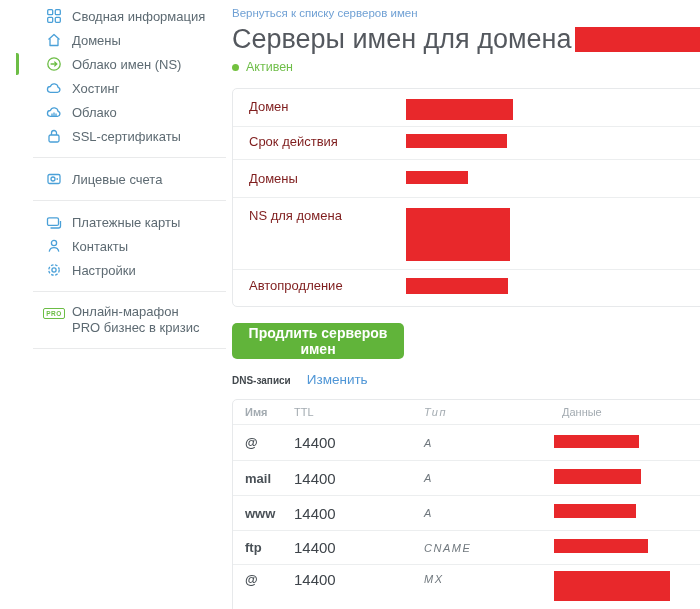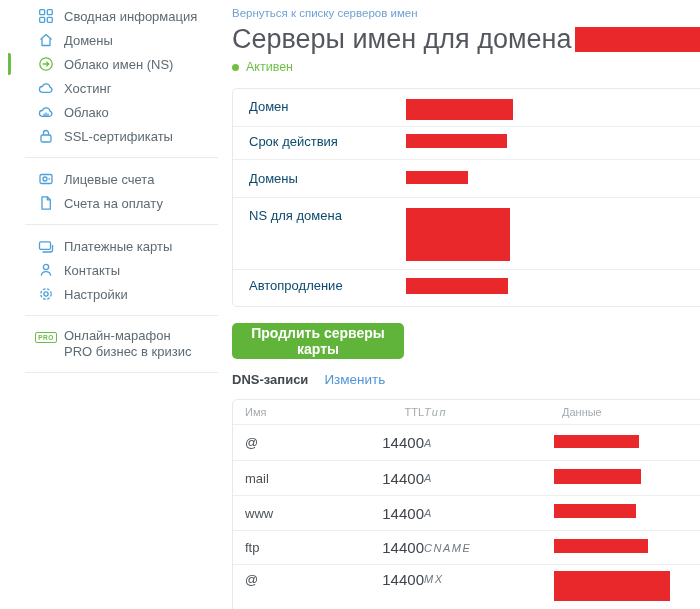--- a/index.html
+++ b/index.html
@@ -8,21 +8,21 @@
     position:relative;
     width:700px; height:609px;
     overflow:hidden;
     background:#ffffff;
     font-family:"Liberation Sans", sans-serif;
     color:#5d666e;
   }
 
   
   .sidebar {
-    position:absolute; left:8px; top:0; width:216px; height:609px;
+    position:absolute; left:16px; top:0; width:216px; height:609px;
     padding-top:4px;
   }
   .nav-item {
     position:relative;
     display:flex; align-items:center;
     min-height:24px;
     padding-left:30px;
     color:#5d6a72; font-size:13px;
     cursor:pointer;
   }
@@ -82,59 +82,59 @@
     background:#fff;
   }
   .detail-row {
     display:flex; align-items:flex-start;
     padding:10px 0 0 16px;
     border-bottom:1px solid #eceeef;
   }
   .detail-row:last-child { border-bottom:none; }
   .detail-label {
     width:157px; flex:0 0 157px;
-    font-size:13px; color:#0c4a6e; line-height:15px;
+    font-size:13px; color:#7f1d1d; line-height:15px;
   }
 
   
   .renew-btn {
     margin-top:16px;
     width:172px; height:36px;
     background:#61b43a; border:none; border-radius:5px;
     color:#ffffff; font-weight:bold; font-size:14px;
     font-family:"Liberation Sans", sans-serif;
     display:flex; align-items:center; justify-content:center;
     cursor:pointer;
   }
 
   
   .dns-head {
     margin-top:13px; display:flex; align-items:baseline;
   }
-  .dns-title { font-size:13px; font-weight:bold; color:#42484d; }
+  .dns-title { font-size:10px; font-weight:bold; color:#42484d; }
   .dns-edit  { font-size:13.5px; color:#4f96d6; margin-left:16px; cursor:pointer; }
 
   .dns-table {
     margin-top:12px; width:475px;
     border:1px solid #e7e9eb; border-radius:5px 5px 0 0;
     background:#fff;
   }
   .dns-row {
     display:flex; align-items:center;
     padding-left:12px;
     border-bottom:1px solid #eceeef;
   }
   .dns-row.header { height:25px; }
   .dns-row.header .col { font-size:11px; color:#a3abb1; }
   .col-name { width:49px;  flex:0 0 49px; }
   .col-ttl  { width:130px; flex:0 0 130px; }
   .col-type { width:130px; flex:0 0 130px;font-style:italic; }
   .col-data { flex:1; }
-  .dns-row .col-name { font-size:13px; color:#4a5157; }
-  .dns-row .col-ttl  { font-size:15px; color:#3e444a;text-align:right; }
+  .dns-row .col-name { font-size:13px; color:#4a5157;font-weight:bold; }
+  .dns-row .col-ttl  { font-size:15px; color:#3e444a; }
   .dns-row .col-type { font-size:11px; color:#70787e; letter-spacing:1.5px; }
   .dns-row.last {
     align-items:flex-start; padding-top:8px;
     border-bottom:none; height:70px;
   }
   .dns-row.last .col { line-height:13px; }
 </style>
 </head>
 <body>
 
@@ -221,31 +221,20 @@
             <g fill="none" stroke="#4aa0d8" stroke-width="1.3">
               <rect x="2" y="3.5" width="12" height="9" rx="1.5"></rect>
               <circle cx="7" cy="8" r="2"></circle>
               <path d="M10.5 8 h1.5"></path>
             </g>
           </svg>
       </span>
       <span class="lbl">Лицевые счета</span>
     </div>
 
-    <div class="nav-item">
-      <span class="ic">
-        <svg viewBox="0 0 16 16">
-            <g fill="none" stroke="#4aa0d8" stroke-width="1.3" stroke-linejoin="round">
-              <path d="M4 1.8 h5.3 L12.3 4.8 V14.2 H4 z"></path>
-              <path d="M9.3 1.8 V4.8 H12.3"></path>
-            </g>
-          </svg>
-      </span>
-      <span class="lbl">Счета на оплату</span>
-    </div>
 
     <div class="side-divider"></div>
 
     <div class="nav-item">
       <span class="ic">
         <svg viewBox="0 0 16 16">
             <g fill="none" stroke="#4aa0d8" stroke-width="1.3">
               <rect x="1.5" y="3.8" width="11" height="7.6" rx="1.5"></rect>
               <path d="M4.5 14 h8 a2 2 0 0 0 2 -2 V7"></path>
             </g>
@@ -325,21 +314,21 @@
       <div class="detail-row" style="min-height:72px;">
         <span class="detail-label">NS для домена</span>
         <span class="redact" style="width:104px;height:53px;"></span>
       </div>
       <div class="detail-row" style="min-height:36px;padding-top:8px;">
         <span class="detail-label">Автопродление</span>
         <span class="redact" style="width:102px;height:16px;"></span>
       </div>
     </section>
 
-    <button class="renew-btn">Продлить серверы карты</button>
+    <button class="renew-btn">Продлить серверов имен</button>
 
     <div class="dns-head">
       <span class="dns-title">DNS-записи</span>
       <a class="dns-edit">Изменить</a>
     </div>
 
     <section class="dns-table">
       <div class="dns-row header">
         <span class="col col-name">Имя</span>
         <span class="col col-ttl">TTL</span>

